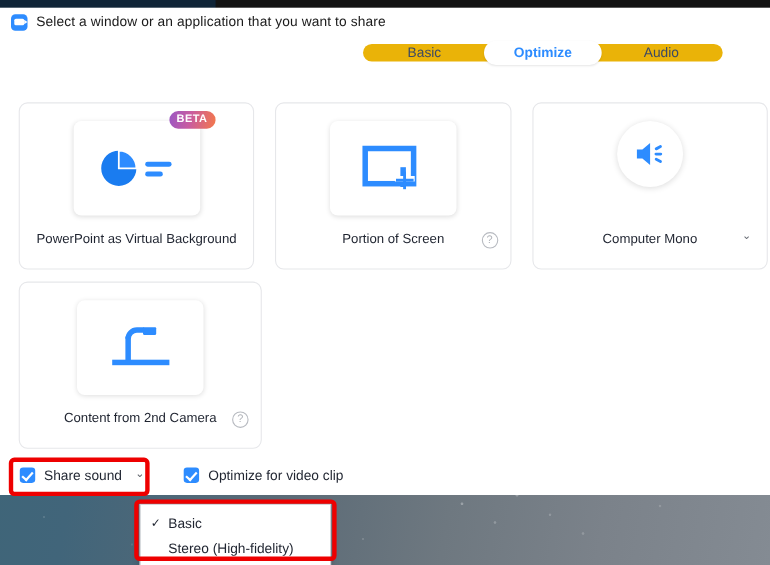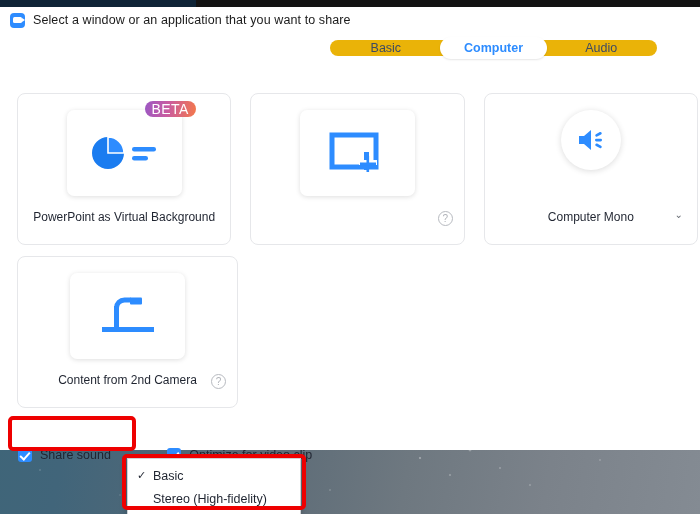--- a/index.html
+++ b/index.html
@@ -203,35 +203,34 @@
 
   
   .beta-badge {
     position: absolute;
     right: -14px;
     top: -9px;
     padding: 2px 7px;
     border-radius: 8px;
     background: linear-gradient(100deg, #9b57c4 0%, #c95ca0 45%, #f4784a 100%);
     color: #ffffff;
-    font-size: 14px;
-    font-weight: normal;
+    font-size: 10px;
+    font-weight: bold;
     letter-spacing: 0.4px;
     line-height: 12px;
     text-align: right;
   }
 
   
   #options-row {
     position: absolute;
     left: 18px;
     top: 418px;
     display: flex;
     align-items: center;
-    margin-top: 23px;
   }
   .opt { display: flex; align-items: center; cursor: pointer; }
   .checkbox {
     width: 14px; height: 14px;
     border-radius: 3px;
     background: #2D8CFF;
     position: relative;
     flex: 0 0 auto;
   }
   .checkbox::after {
@@ -311,21 +310,21 @@
 
     <div id="title-bar">
       <span id="zoom-logo">
         <span class="cam"></span>
       </span>
       <span id="title-text">Select a window or an application that you want to share</span>
     </div>
 
     <div id="tab-bar">
       <div class="tab">Basic</div>
-      <div class="tab active">Computer</div>
+      <div class="tab active">Optimize</div>
       <div class="tab">Audio</div>
     </div>
 
     <div id="cards">
 
       <div class="card-row">
 
         <div class="card">
           <div class="card-icon-box">
             <svg width="72" height="40" viewBox="0 0 72 40">
@@ -346,20 +345,21 @@
         <div class="card">
           <div class="card-icon-box">
             <svg width="58" height="46" viewBox="0 0 58 46">
               <rect x="4" y="5" width="44" height="32" fill="none" stroke="#2D8CFF" stroke-width="5"></rect>
               <rect x="36" y="22" width="5" height="18" fill="#2D8CFF"></rect>
               <rect x="31" y="30" width="18" height="5" fill="#ffffff"></rect>
               <rect x="38.5" y="26" width="2.6" height="16" fill="#2D8CFF"></rect>
               <rect x="32" y="32.5" width="16" height="2.6" fill="#2D8CFF"></rect>
             </svg>
           </div>
+          <div class="card-label">Portion of Screen</div>
           <div class="help-icon">?</div>
         </div>
 
         <div class="card">
           <div class="card-icon-circle">
             <svg width="32" height="28" viewBox="0 0 32 28">
               <path d="M4 10 h5 L16 4 v20 L9 18 H4 Z" fill="#2D8CFF"></path>
               <rect x="20" y="7" width="7" height="2.6" rx="1.3" fill="#2D8CFF" transform="rotate(-28 23.5 8.3)"></rect>
               <rect x="20" y="12.8" width="7" height="2.6" rx="1.3" fill="#2D8CFF"></rect>
               <rect x="20" y="18.5" width="7" height="2.6" rx="1.3" fill="#2D8CFF" transform="rotate(28 23.5 19.8)"></rect>

